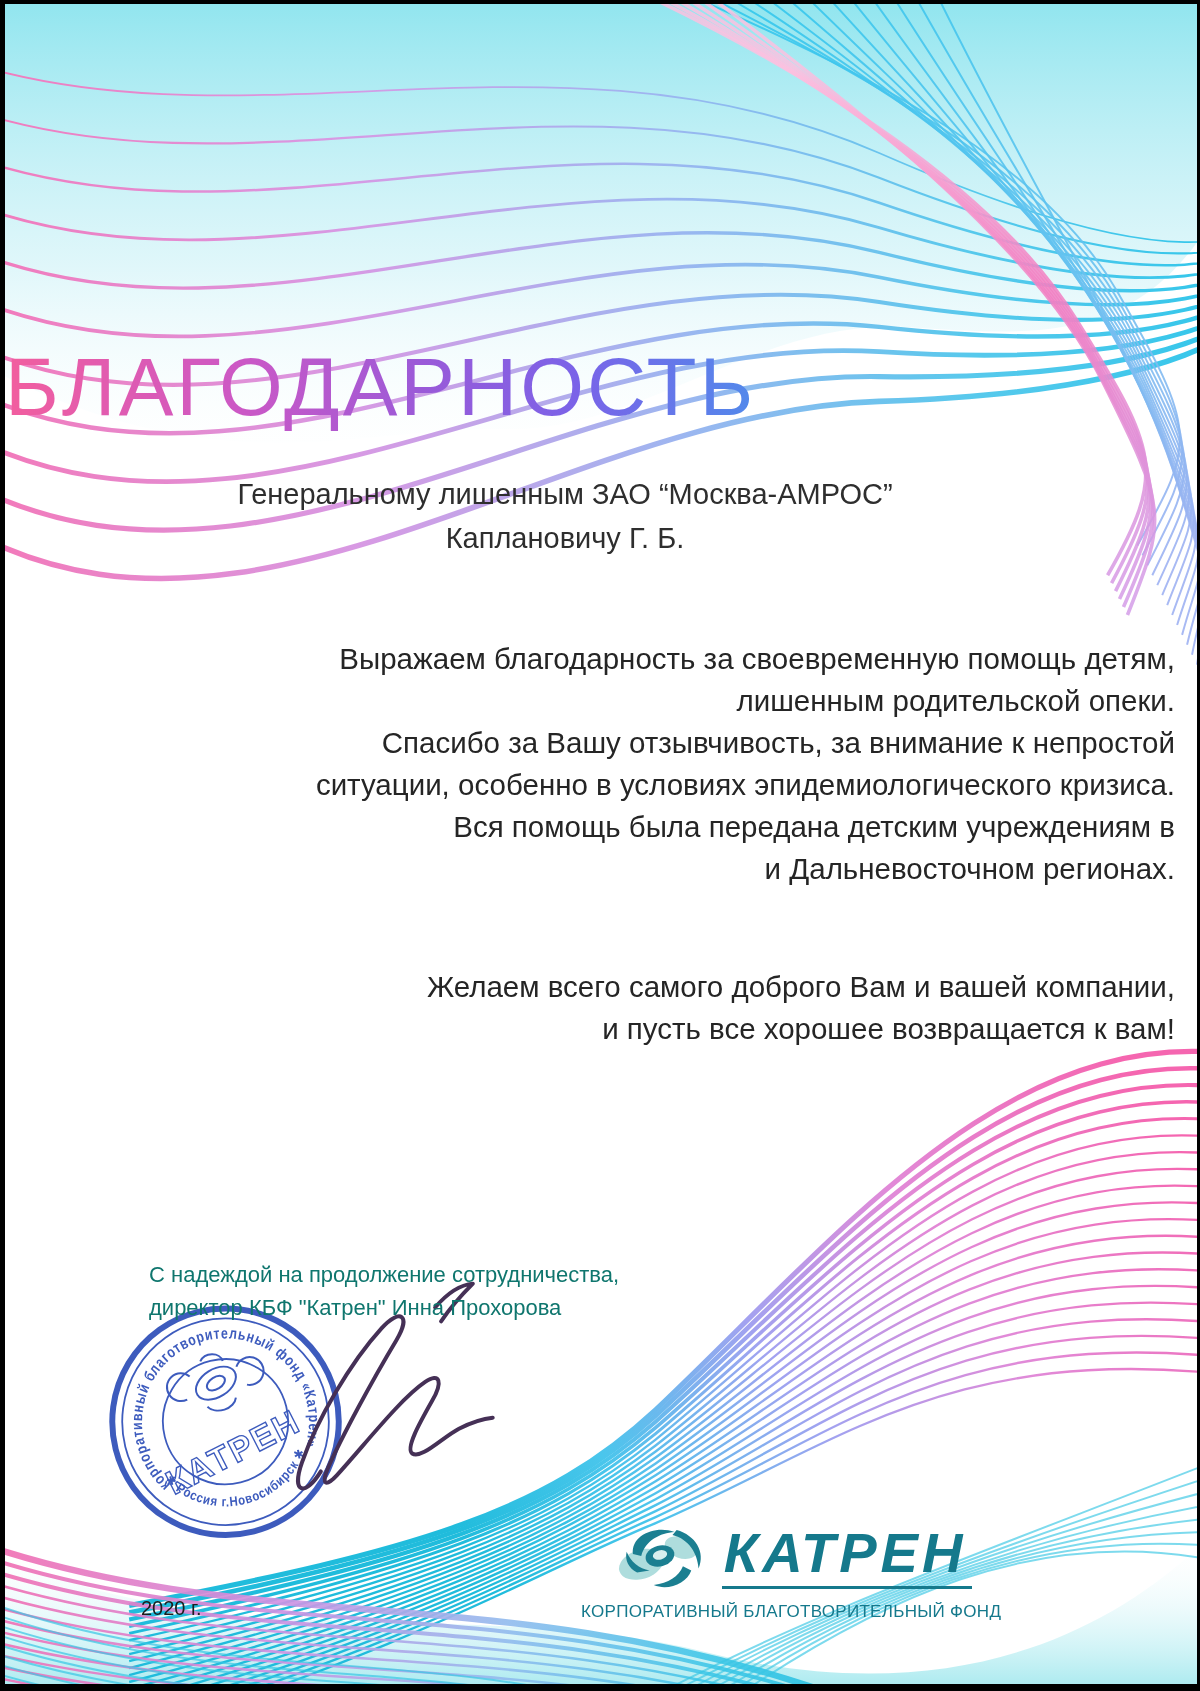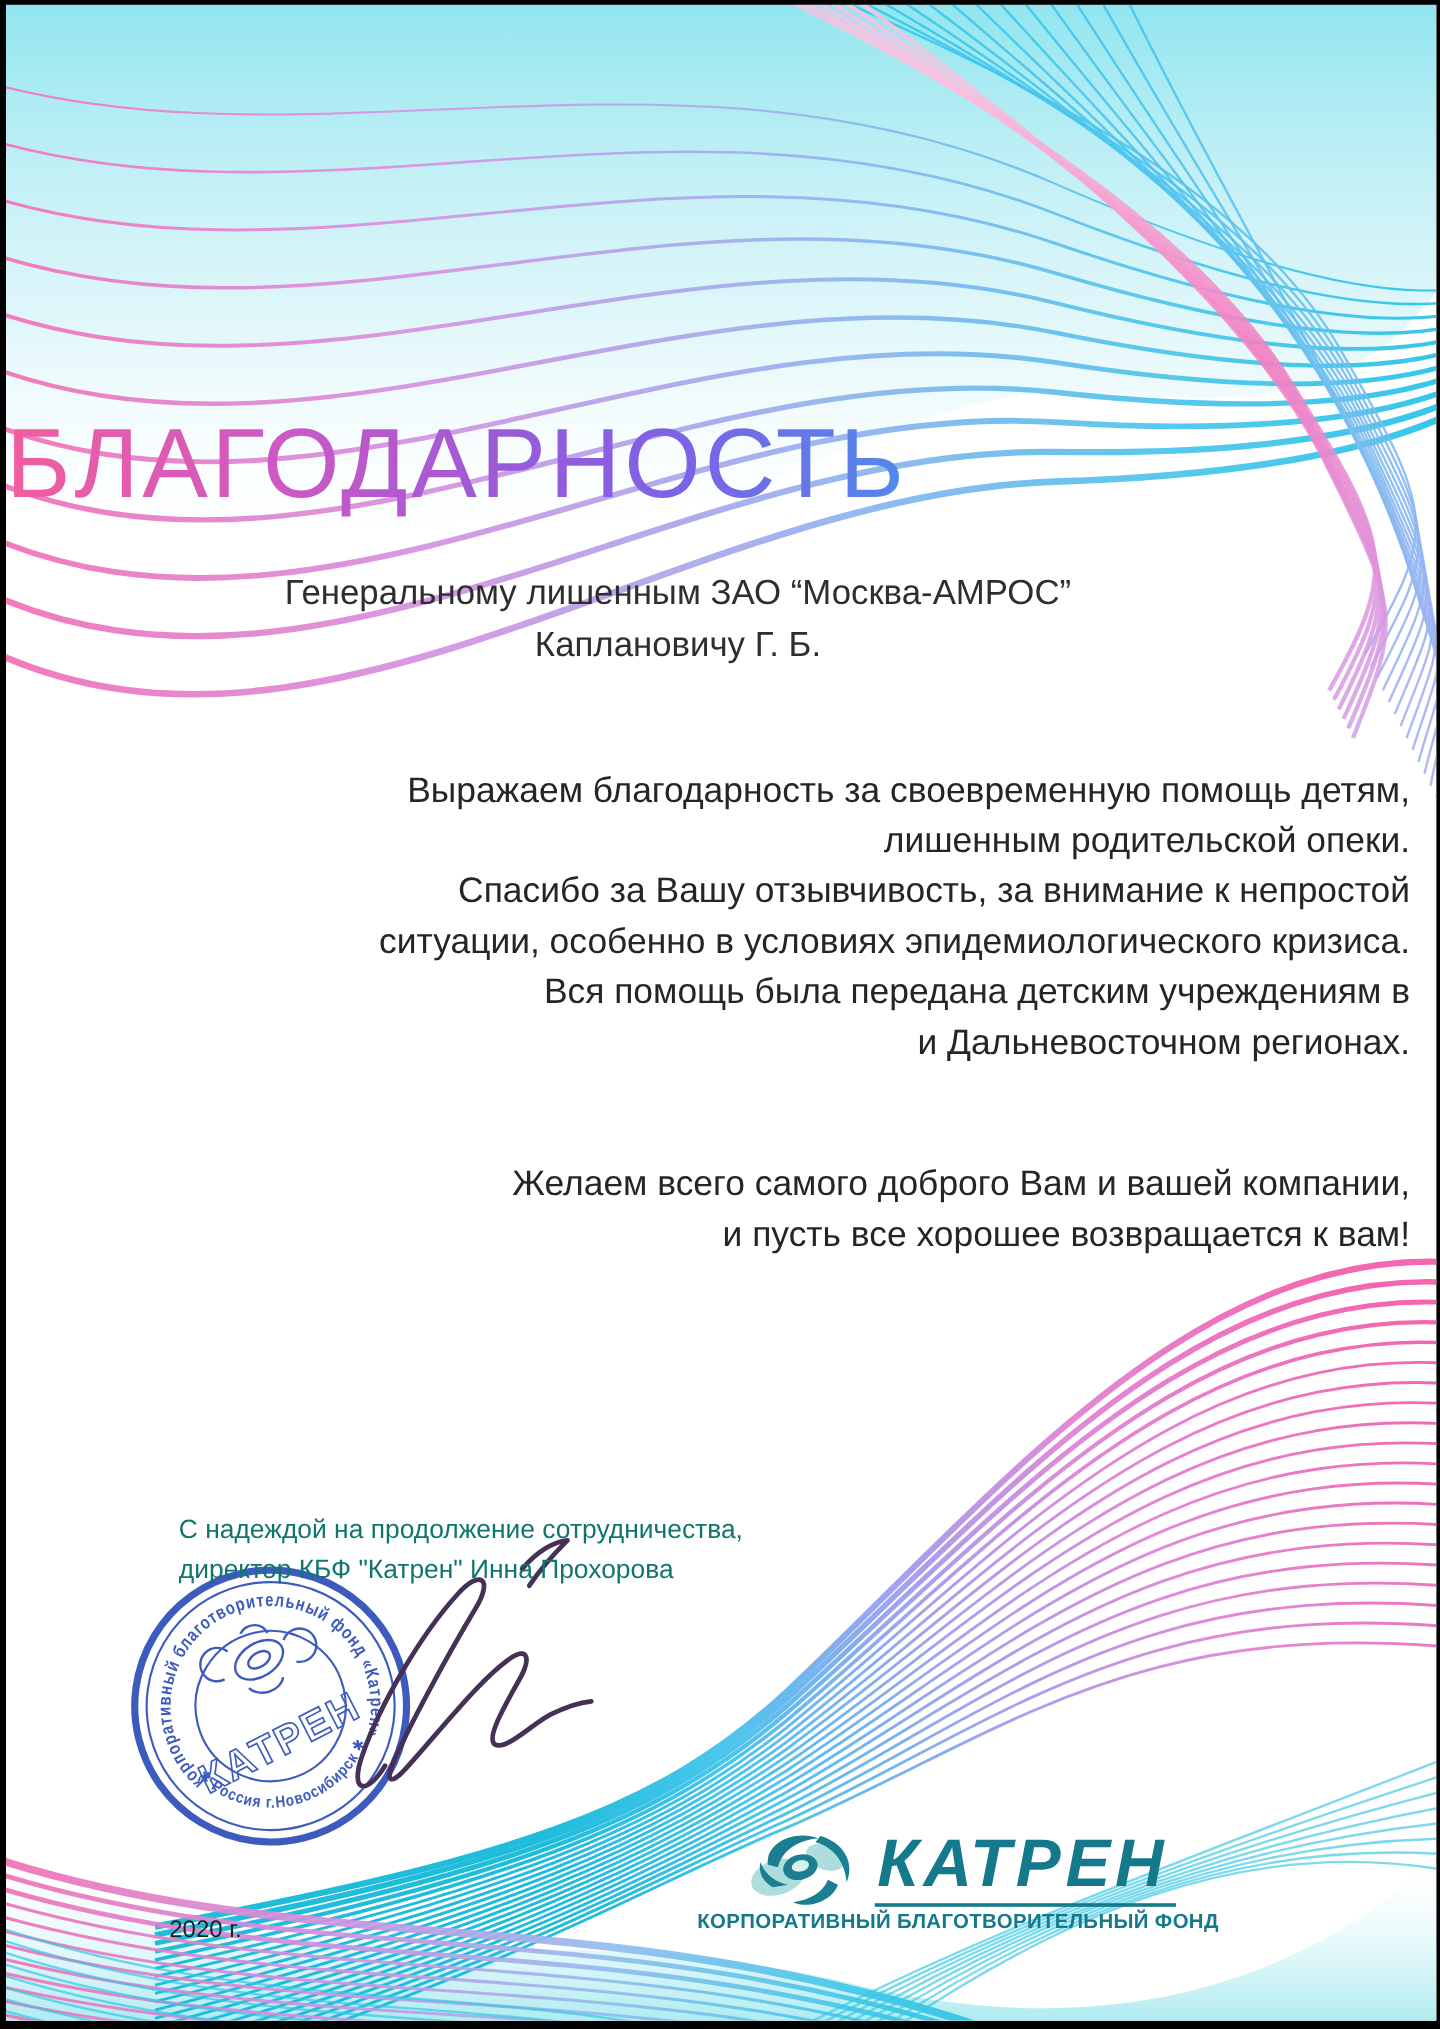--- a/index.html
+++ b/index.html
@@ -13,21 +13,21 @@
          -webkit-background-clip:text;background-clip:text;-webkit-text-fill-color:transparent;}
   .recipient{left:0;top:468px;width:1120px;text-align:center;font-size:29px;line-height:44px;color:#2e2e2e;}
   .para{left:30px;top:634px;width:1140px;text-align:right;font-size:29.5px;line-height:42px;color:#252525;}
   .para2{top:962px;}
   .closing{left:144px;top:1230px;font-size:22px;line-height:33px;color:#0f766e;margin-top:24px;}
   .year{left:136px;top:1593px;font-size:20px;color:#1d1d1d;}
   .logo{left:576px;top:1520px;display:flex;flex-direction:column;align-items:center;}
   .logo-row{display:flex;align-items:flex-start;gap:12px;}
   .logo-name{font-size:56px;font-weight:700;font-style:italic;color:#15798c;letter-spacing:4px;
              border-bottom:3px solid #15798c;padding:0 6px 4px 2px;line-height:58px;}
-  .logo-sub{font-size:17px;font-weight:700;color:#15798c;letter-spacing:0.3px;margin-top:2px;text-align:center;}
+  .logo-sub{font-size:17px;font-weight:400;color:#15798c;letter-spacing:0.3px;margin-top:12px;text-align:center;}
 </style>
 </head>
 <body>
 
 <div class="page">
 
   <svg class="decor" viewBox="0 0 1200 1691" preserveAspectRatio="none">
     <defs>
       <linearGradient id="gTopFill" x1="0" y1="0" x2="0" y2="480" gradientUnits="userSpaceOnUse">
         <stop offset="0" stop-color="#8ce4ee" stop-opacity="0.95"></stop>

